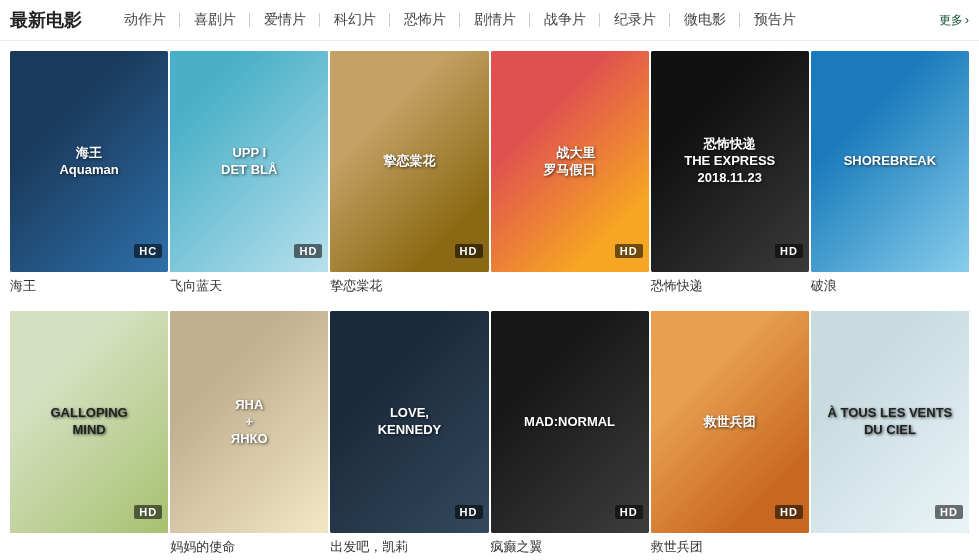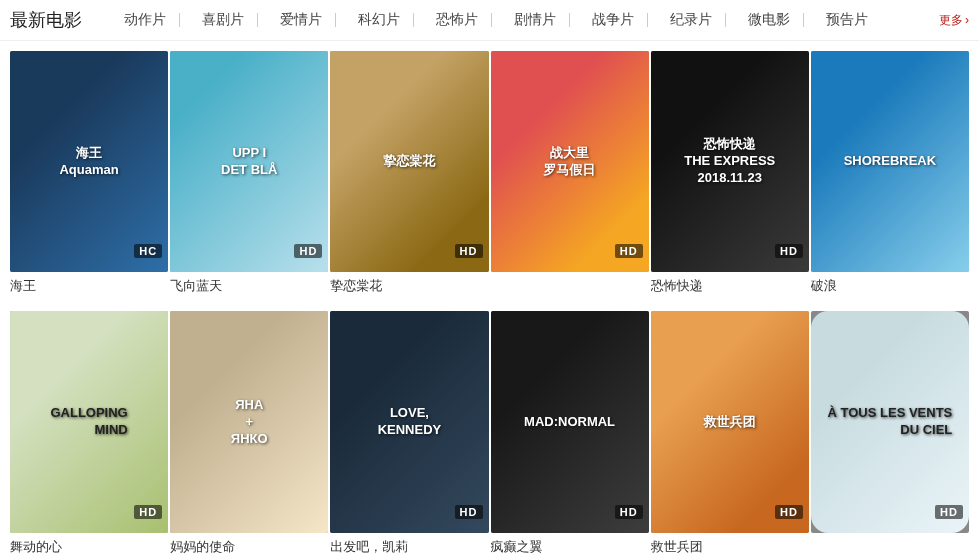--- a/index.html
+++ b/index.html
@@ -14,30 +14,29 @@
     
     .top-nav {
       display: flex;
       align-items: center;
       padding: 8px 0 8px 10px;
       border-bottom: 1px solid #eee;
       background: #fff;
     }
     .site-title {
       font-size: 18px;
-      font-weight: normal;
+      font-weight: bold;
       color: #222;
       min-width: 90px;
       margin-right: 10px;
     }
     .nav-items {
       display: flex;
       align-items: center;
       flex: 1;
-      gap: 8px;
     }
     .nav-item {
       padding: 0 14px;
       font-size: 14px;
       color: #444;
       cursor: pointer;
       position: relative;
       white-space: nowrap;
     }
     .nav-item:not(:last-child)::after {
@@ -50,21 +49,21 @@
       background: #ccc;
     }
     .nav-more {
       display: flex;
       align-items: center;
       font-size: 14px;
       color: #444;
       cursor: pointer;
       padding: 0 10px;
     }
-    .nav-more span { color: #b91c1c; font-size: 12px; margin-left: 2px; }
+    .nav-more span { color: #14532d; font-size: 12px; margin-left: 2px; }
 
     
     .main-content {
       padding: 10px 10px 20px 10px;
     }
     .movie-grid {
       display: grid;
       grid-template-columns: repeat(6, 1fr);
       gap: 12px 2px;
       margin-bottom: 16px;
@@ -115,34 +114,33 @@
     .p2  { background: linear-gradient(135deg, #4ab0c8 20%, #b8e0ec 100%); }
     .p3  { background: linear-gradient(135deg, #c4a265 30%, #8b6914 80%); }
     .p4  { background: linear-gradient(135deg, #e05050 30%, #f5a623 80%); }
     .p5  { background: linear-gradient(135deg, #111 30%, #3a3a3a 100%); }
     .p6  { background: linear-gradient(135deg, #1a7abb 30%, #87ceeb 100%); }
     .p7  { background: linear-gradient(135deg, #d4e0c0 30%, #a8c070 100%); }
     .p8  { background: linear-gradient(135deg, #c0b090 30%, #f5e6c8 100%); }
     .p9  { background: linear-gradient(135deg, #1a2a3a 30%, #34495e 100%); }
     .p10 { background: linear-gradient(135deg, #181818 30%, #3d3d3d 100%); }
     .p11 { background: linear-gradient(135deg, #e8a050 30%, #c86820 80%); }
-    .p12 { background: linear-gradient(135deg, #c8dce0 30%, #eaf4f8 100%); border-radius: 17px; }
+    .p12 { background: linear-gradient(135deg, #c8dce0 30%, #eaf4f8 100%); }
 
     .poster-label {
       color: #fff;
       font-size: 13px;
       font-weight: bold;
       text-align: center;
       padding: 6px;
       line-height: 1.3;
       text-shadow: 1px 1px 3px rgba(0,0,0,0.7);
     }
     .poster-label-dark {
       color: #222;
-      text-align: right;
     }
   </style>
 </head>
 <body>
 
 <div class="top-nav">
   <div class="site-title">最新电影</div>
   <div class="nav-items" id="nav-items-container">
       <div class="nav-item">动作片</div>
       <div class="nav-item">喜剧片</div>
@@ -188,21 +186,21 @@
           <div class="poster-bg p3">
             <div class="poster-label" style="white-space: pre-line;">挚恋棠花</div>
           </div>
           <div class="badge">HD</div>
         </div>
         <div class="movie-title">挚恋棠花</div>
       </div>
       <div class="movie-card">
         <div class="movie-poster-wrap">
           <div class="poster-bg p4">
-            <div class="poster-label" style="white-space: pre-line;">战大里
+            <div class="poster-label" style="white-space: pre-line; text-align: right;">战大里
 罗马假日</div>
           </div>
           <div class="badge">HD</div>
         </div>
       </div>
       <div class="movie-card">
         <div class="movie-poster-wrap">
           <div class="poster-bg p5">
             <div class="poster-label" style="white-space: pre-line;">恐怖快递
 THE EXPRESS
@@ -223,21 +221,20 @@
     </div>
     <div class="movie-grid">
       <div class="movie-card">
         <div class="movie-poster-wrap">
           <div class="poster-bg p7">
             <div class="poster-label poster-label-dark" style="white-space: pre-line;">GALLOPING
 MIND</div>
           </div>
           <div class="badge">HD</div>
         </div>
-        <div class="movie-title">舞动的心</div>
       </div>
       <div class="movie-card">
         <div class="movie-poster-wrap">
           <div class="poster-bg p8">
             <div class="poster-label" style="white-space: pre-line;">ЯНА
 +
 ЯНКО</div>
           </div>
         </div>
         <div class="movie-title">妈妈的使命</div>

